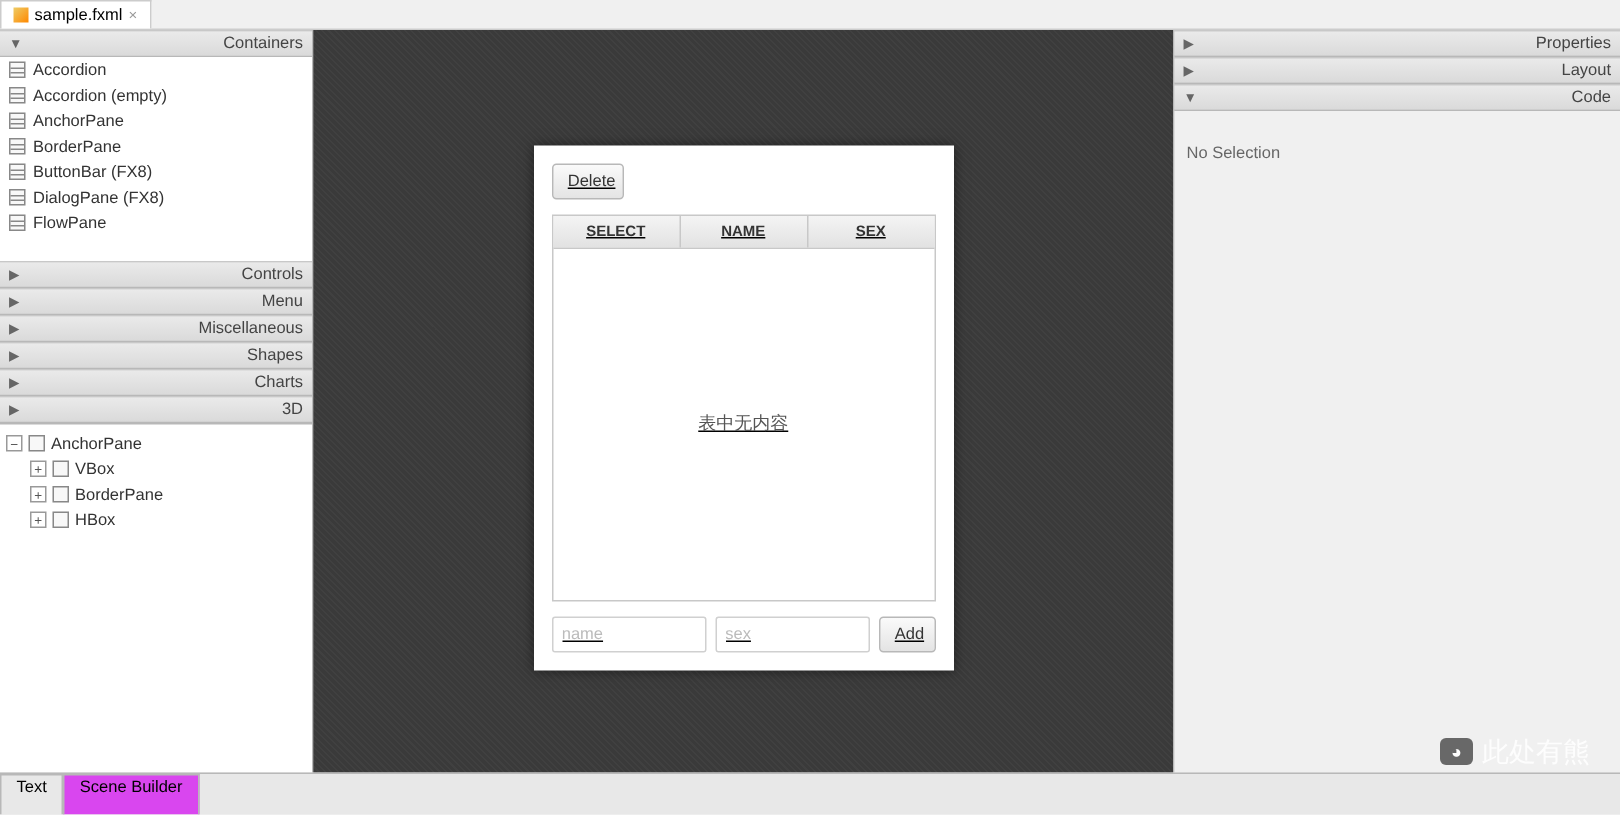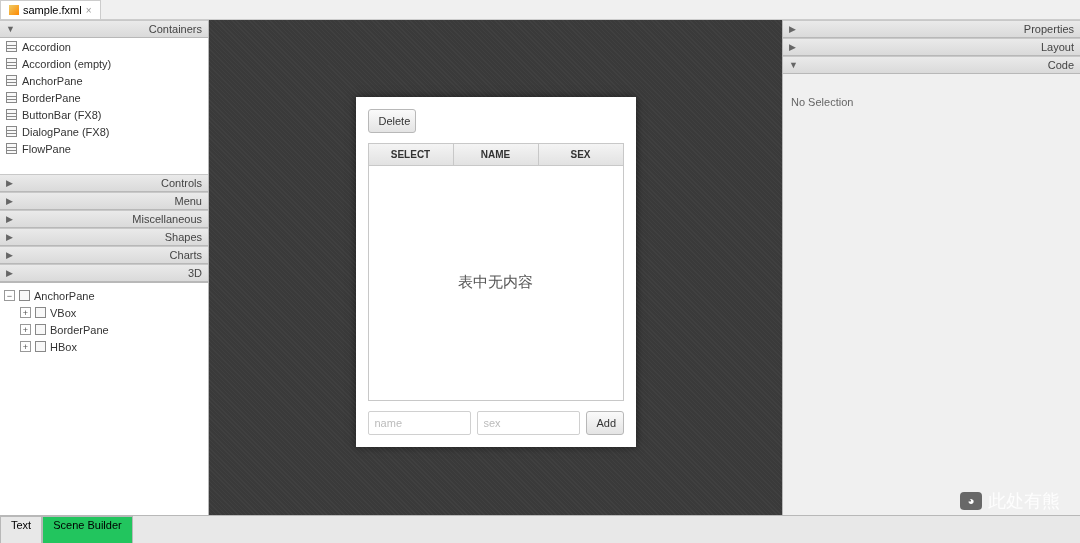--- a/index.html
+++ b/index.html
@@ -21,41 +21,41 @@
 .lib-icon { width: 11px; height: 11px; border: 1px solid #888; background: #f8f8f8; position: relative; }
 .lib-icon::before, .lib-icon::after { content:""; position:absolute; background:#888; }
 .lib-icon::before { top:3px; left:0; right:0; height:1px; }
 .lib-icon::after { top:6px; left:0; right:0; height:1px; }
 
 .tree { flex: 1; background: #fff; border-top: 1px solid #b8b8b8; padding: 4px; font-size: 11px; color: #333; overflow: auto; }
 .tree-row { display: flex; align-items: center; gap: 4px; height: 17px; cursor: pointer; }
 .toggler { width: 11px; height: 11px; border: 1px solid #999; display: flex; align-items: center; justify-content: center; font-size: 9px; color: #555; background: #fff; }
 .tree-icon { width: 11px; height: 11px; border: 1px solid #888; background: #f8f8f8; }
 
-.center { flex: 1; background: #3a3a3a; background-image: repeating-linear-gradient(45deg,#3a3a3a 0,#3a3a3a 2px,#404040 2px,#404040 3px); display: flex; align-items: center; justify-content: center; border-right: 1px solid #b8b8b8; }
+.center { flex: 1; background: #3a3a3a; background-image: repeating-linear-gradient(45deg,#3a3a3a 0,#3a3a3a 2px,#404040 2px,#404040 3px); display: flex; align-items: center; justify-content: center; border-right: 1px solid #b8b8b8; text-decoration: underline; }
 .canvas { width: 280px; height: 350px; background: #fff; box-shadow: 0 0 8px rgba(0,0,0,0.5); padding: 12px; display: flex; flex-direction: column; gap: 10px; }
 .btn { background: linear-gradient(#fafafa,#e4e4e4); border: 1px solid #b8b8b8; border-radius: 3px; padding: 5px 10px; font-size: 11px; color: #333; cursor: pointer; }
 .delete-btn { align-self: flex-start; width: 48px; }
 .table { flex: 1; border: 1px solid #c8c8c8; display: flex; flex-direction: column; background: #fff; }
 .thead { display: flex; background: linear-gradient(#f4f4f4,#e2e2e2); border-bottom: 1px solid #c8c8c8; height: 22px; }
 .th { flex: 1; text-align: center; font-size: 10px; font-weight: bold; color: #333; border-right: 1px solid #c8c8c8; display: flex; align-items: center; justify-content: center; }
 .th:last-child { border-right: none; }
-.tbody { flex: 1; display: flex; align-items: center; justify-content: center; font-size: 15px; color: #555; }
+.tbody { flex: 1; display: flex; align-items: center; justify-content: center; font-size: 12px; color: #555; }
 .hbox { display: flex; gap: 6px; }
 .input { flex: 1; border: 1px solid #d0d0d0; border-radius: 2px; padding: 5px 6px; font-size: 11px; min-width: 0; }
 .input::placeholder { color: #bbb; }
 .add-btn { width: 38px; }
 
 .right { width: 297px; display: flex; flex-direction: column; background: #f0f0f0; }
 .right .accordion-header { height: 18px; }
 .right-body { flex: 1; padding: 22px 8px; font-size: 11px; color: #666; background: #f0f0f0; }
 
 .bottom-tabs { position: absolute; bottom: 0; left: 0; right: 0; height: 28px; background: #e8e8e8; border-top: 1px solid #b8b8b8; display: flex; }
 .bottom-tab { padding: 2px 10px; font-size: 11px; border: 1px solid #b8b8b8; border-bottom: none; background: #e8e8e8; cursor: pointer; }
-.bottom-tab.active { background: #22c55e; }
+.bottom-tab.active { background: #d946ef; }
 
 .watermark { position: absolute; right: 20px; bottom: 30px; color: #fff; font-size: 18px; opacity: 0.9; display: flex; align-items: center; gap: 6px; }
 .wm-ico { width: 22px; height: 18px; border-radius: 4px; background: #5a5a5a; display:flex; align-items:center; justify-content:center; font-size:12px; }
 </style>
 </head>
 <body>
 
 <div class="tab-bar">
   <div class="tab">
     <span class="ico"></span>

